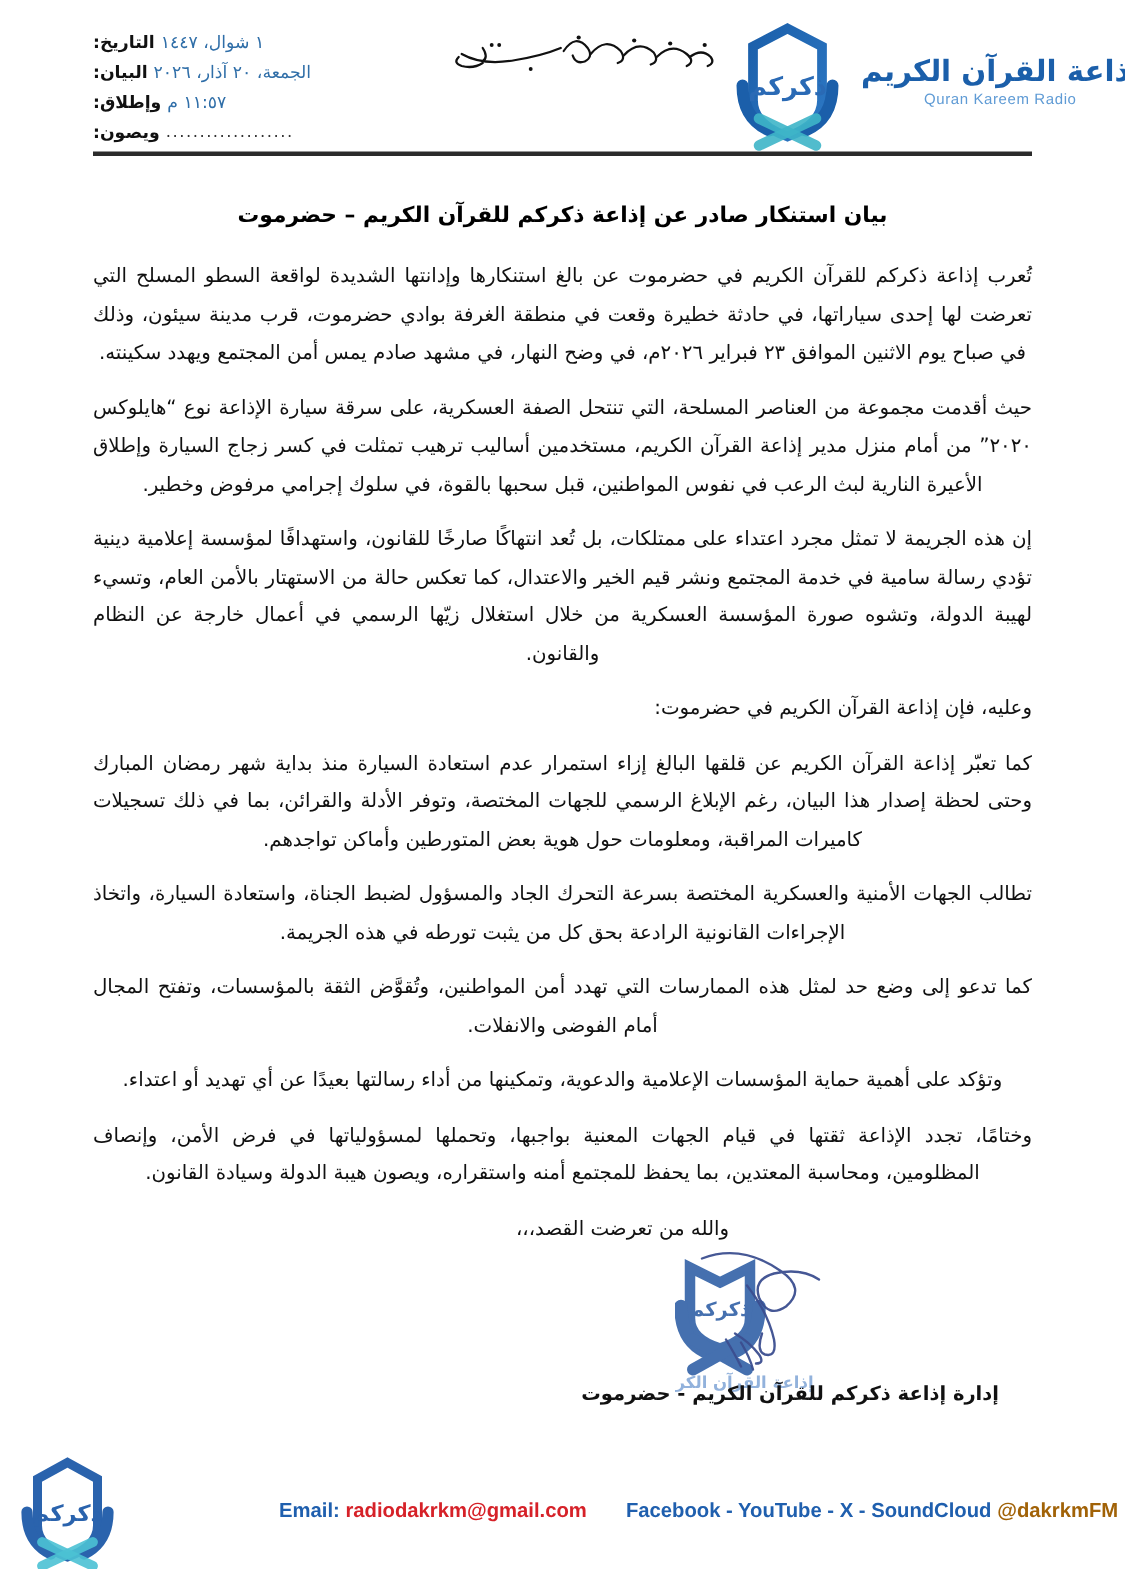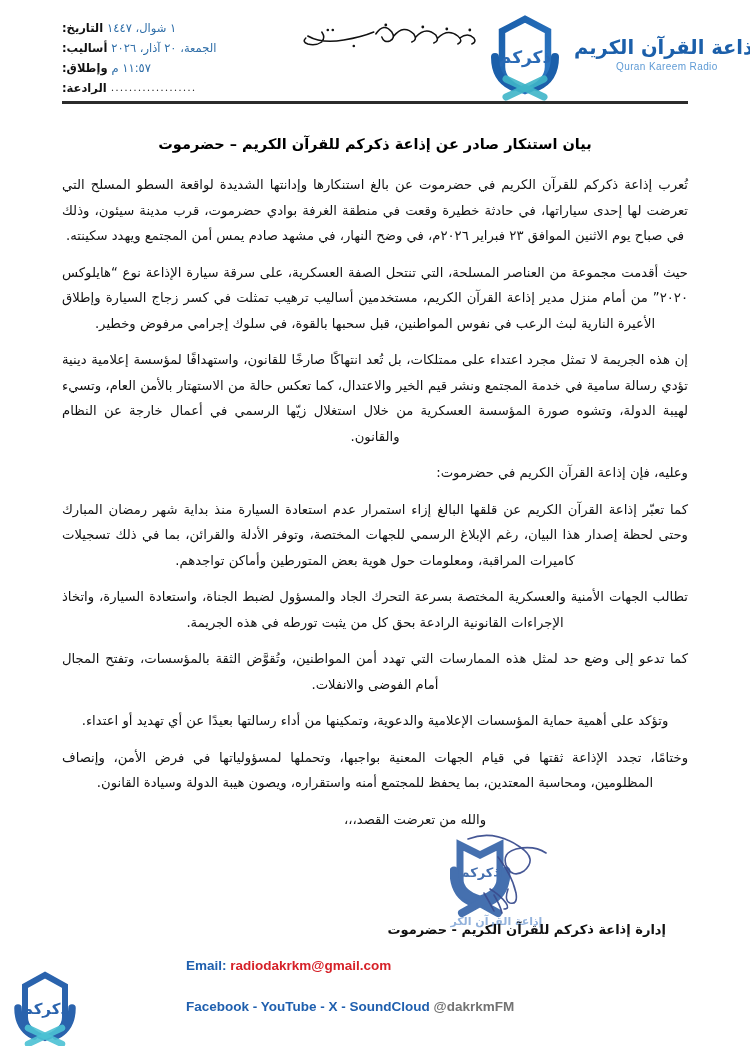--- a/index.html
+++ b/index.html
@@ -198,26 +198,25 @@
     left: 186px;
     bottom: 46px;
     direction: ltr;
     display: flex;
     align-items: baseline;
     gap: 26px;
     font-family: "Liberation Sans", sans-serif;
     font-size: 13.5px;
     font-weight: 700;
     white-space: nowrap;
-    flex-direction: column;
   }
   .email-line .lbl { color: #1f5fae; }
   .email-line .val { color: #d62128; }
   .social-line .nets { color: #1f5fae; }
-  .social-line .handle { color: #737373; }
+  .social-line .handle { color: #a16207; }
 </style>
 </head>
 <body>
 
 <div class="page">
 
   <div class="header">
 
     <div class="hdr-logo">
       <div class="logo-mark">
@@ -266,29 +265,29 @@
         <text x="0" y="44" font-size="0">بسم الله الرحمن الرحيم</text>
       </svg>
     </div>
 
     <div class="meta">
       <div class="meta-row">
         <span class="meta-label">التاريخ:</span>
         <span class="meta-value">١ شوال، ١٤٤٧</span>
       </div>
       <div class="meta-row">
-        <span class="meta-label">أساليب:</span>
+        <span class="meta-label">البيان:</span>
         <span class="meta-value">الجمعة، ٢٠ آذار، ٢٠٢٦</span>
       </div>
       <div class="meta-row">
         <span class="meta-label">وإطلاق:</span>
         <span class="meta-value">١١:٥٧ م</span>
       </div>
       <div class="meta-row">
-        <span class="meta-label">الرادعة:</span>
+        <span class="meta-label">ويصون:</span>
         <span class="meta-dots">...................</span>
       </div>
     </div>
 
     <div class="hdr-rule"></div>
   </div>
 
   <div class="body-wrap">
 
     <div class="doc-title">بيان استنكار صادر عن إذاعة ذكركم للقرآن الكريم – حضرموت</div>

